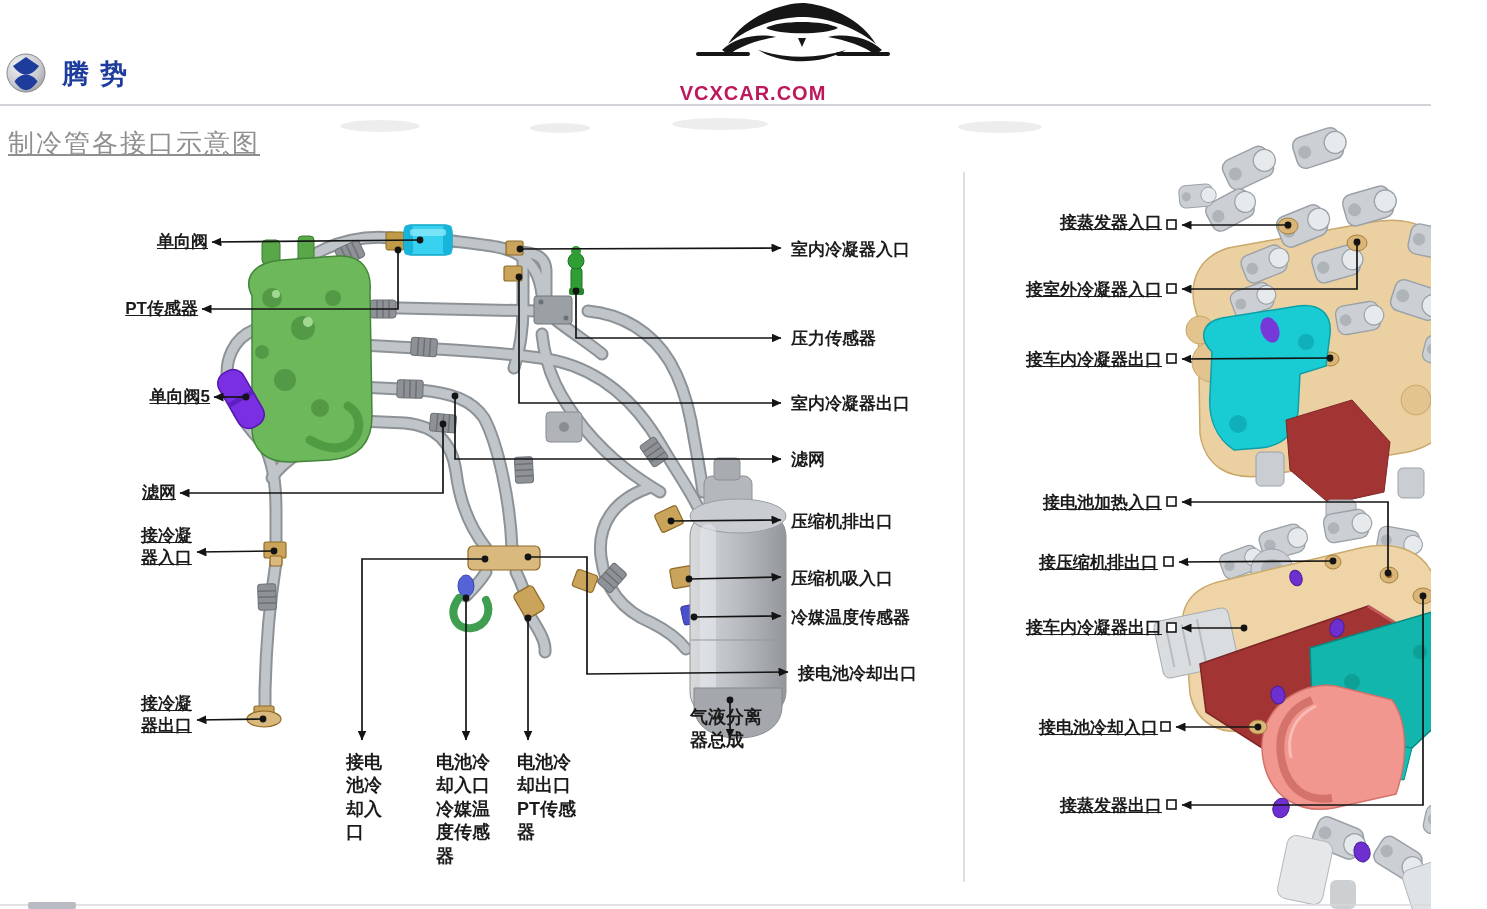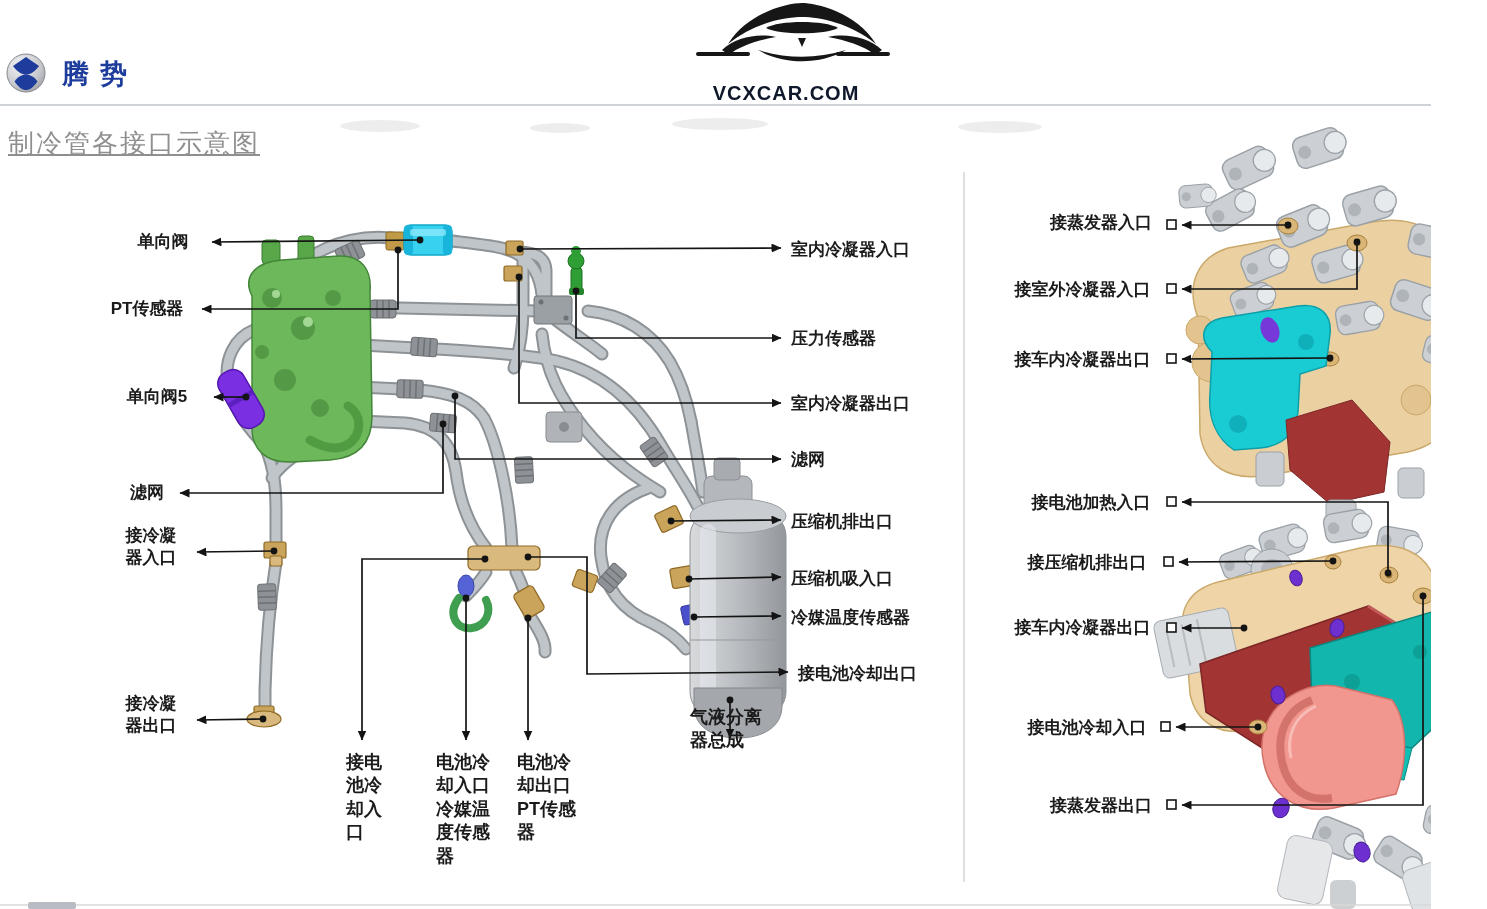--- a/index.html
+++ b/index.html
@@ -1,23 +1,23 @@
 <!DOCTYPE html>
 <html><head>
 <meta charset="utf-8">
 <style>
   html,body{margin:0;padding:0;background:#fff;font-family:"Liberation Sans","DejaVu Sans",sans-serif;}
   .canvas{position:relative;width:1431px;height:909px;background:#ffffff;overflow:hidden;}
   svg.scene{position:absolute;left:0;top:0;}
   .lbl{position:absolute;font-weight:700;font-size:17px;line-height:1.28;color:#1b1b1b;white-space:pre-line;}
-  .lbl.ra{text-align:center;}
+  .lbl.ra{text-align:right;text-decoration:underline;}
   .lbl.big{font-size:18px;line-height:1.3;}
   .brand{position:absolute;left:62px;top:56px;font-size:27px;font-weight:700;color:#1d3c9c;letter-spacing:11px;}
   .sitetitle{position:absolute;left:652px;top:47px;width:266px;text-align:center;font-size:32px;font-weight:700;color:#2ba3d4;letter-spacing:3px;}
-  .siteurl{position:absolute;left:653px;top:82px;width:266px;text-align:center;font-size:20px;font-weight:700;color:#0f172a;letter-spacing:1px;}
+  .siteurl{position:absolute;left:620px;top:82px;width:266px;text-align:center;font-size:20px;font-weight:700;color:#be185d;letter-spacing:1px;}
   .pagetitle{position:absolute;left:8px;top:126px;font-size:26px;font-weight:400;color:#8f8f8f;letter-spacing:2px;text-decoration:underline;}
 </style>
 </head>
 <body>
 
 <div class="canvas">
 
 <svg class="scene" width="1487" height="909" viewBox="0 0 1487 909">
   <defs>
     <marker id="ah" markerWidth="11" markerHeight="9" refX="9.5" refY="4.5" orient="auto" markerUnits="userSpaceOnUse">

